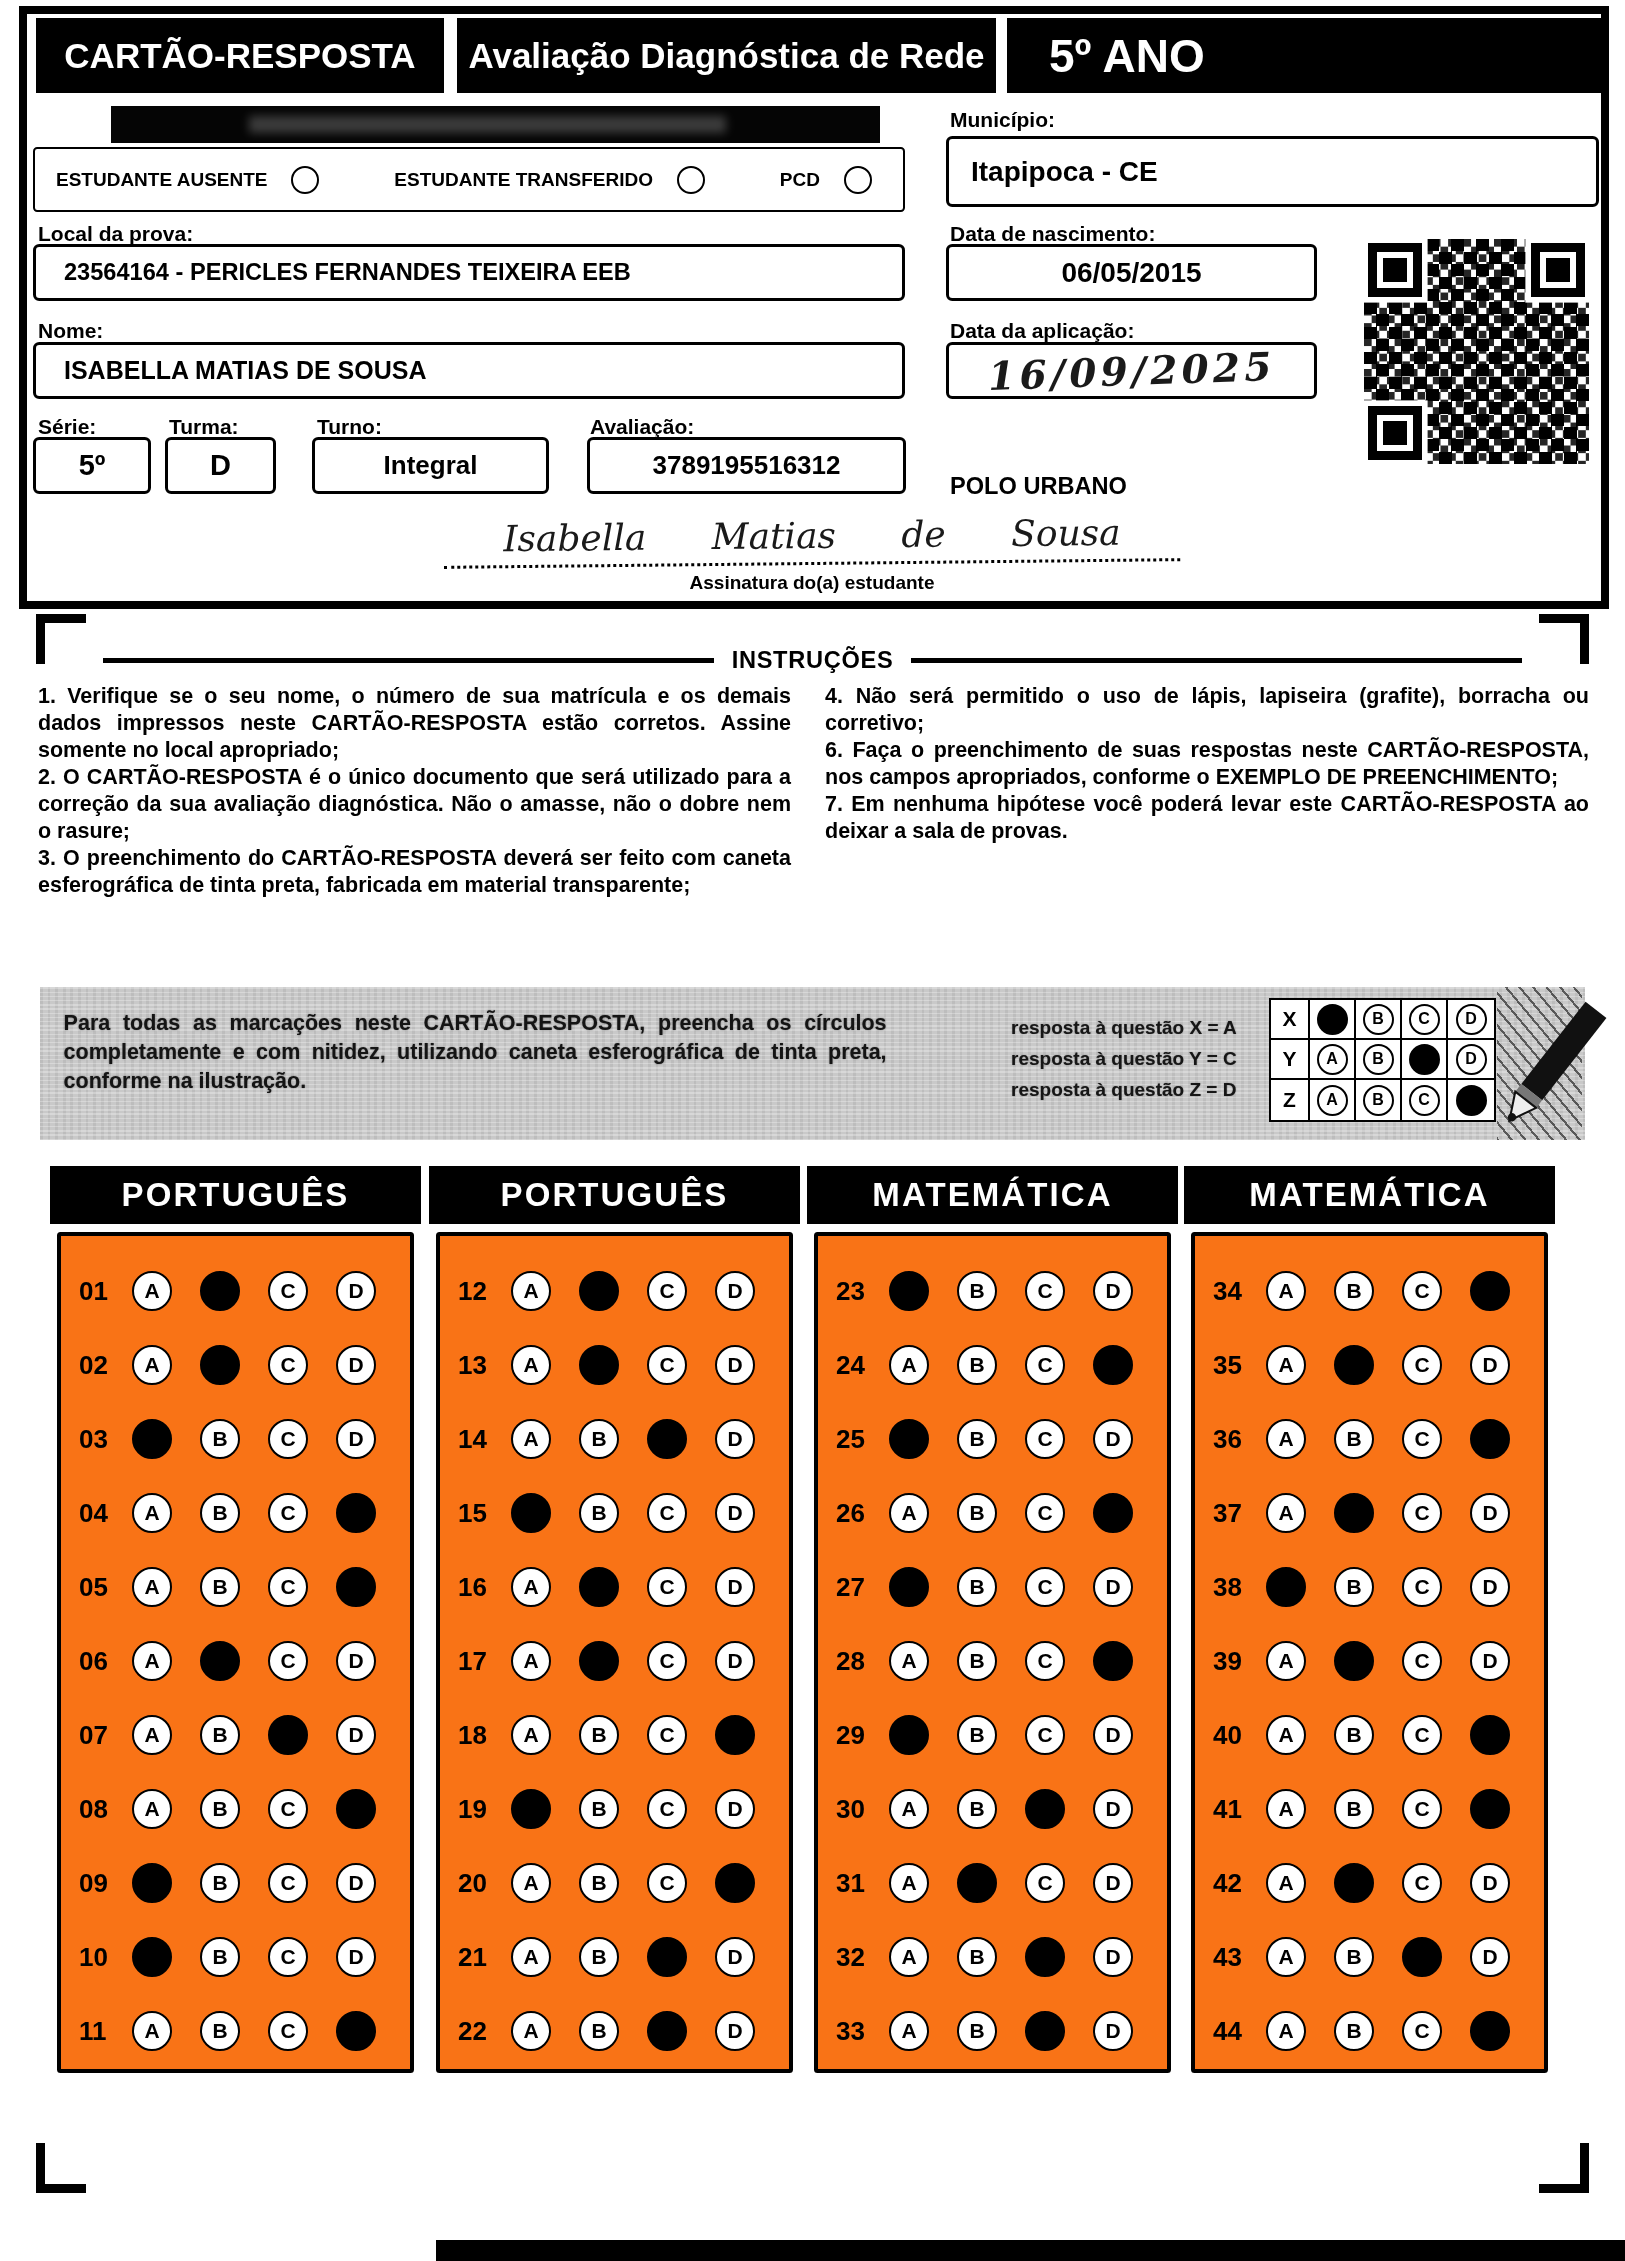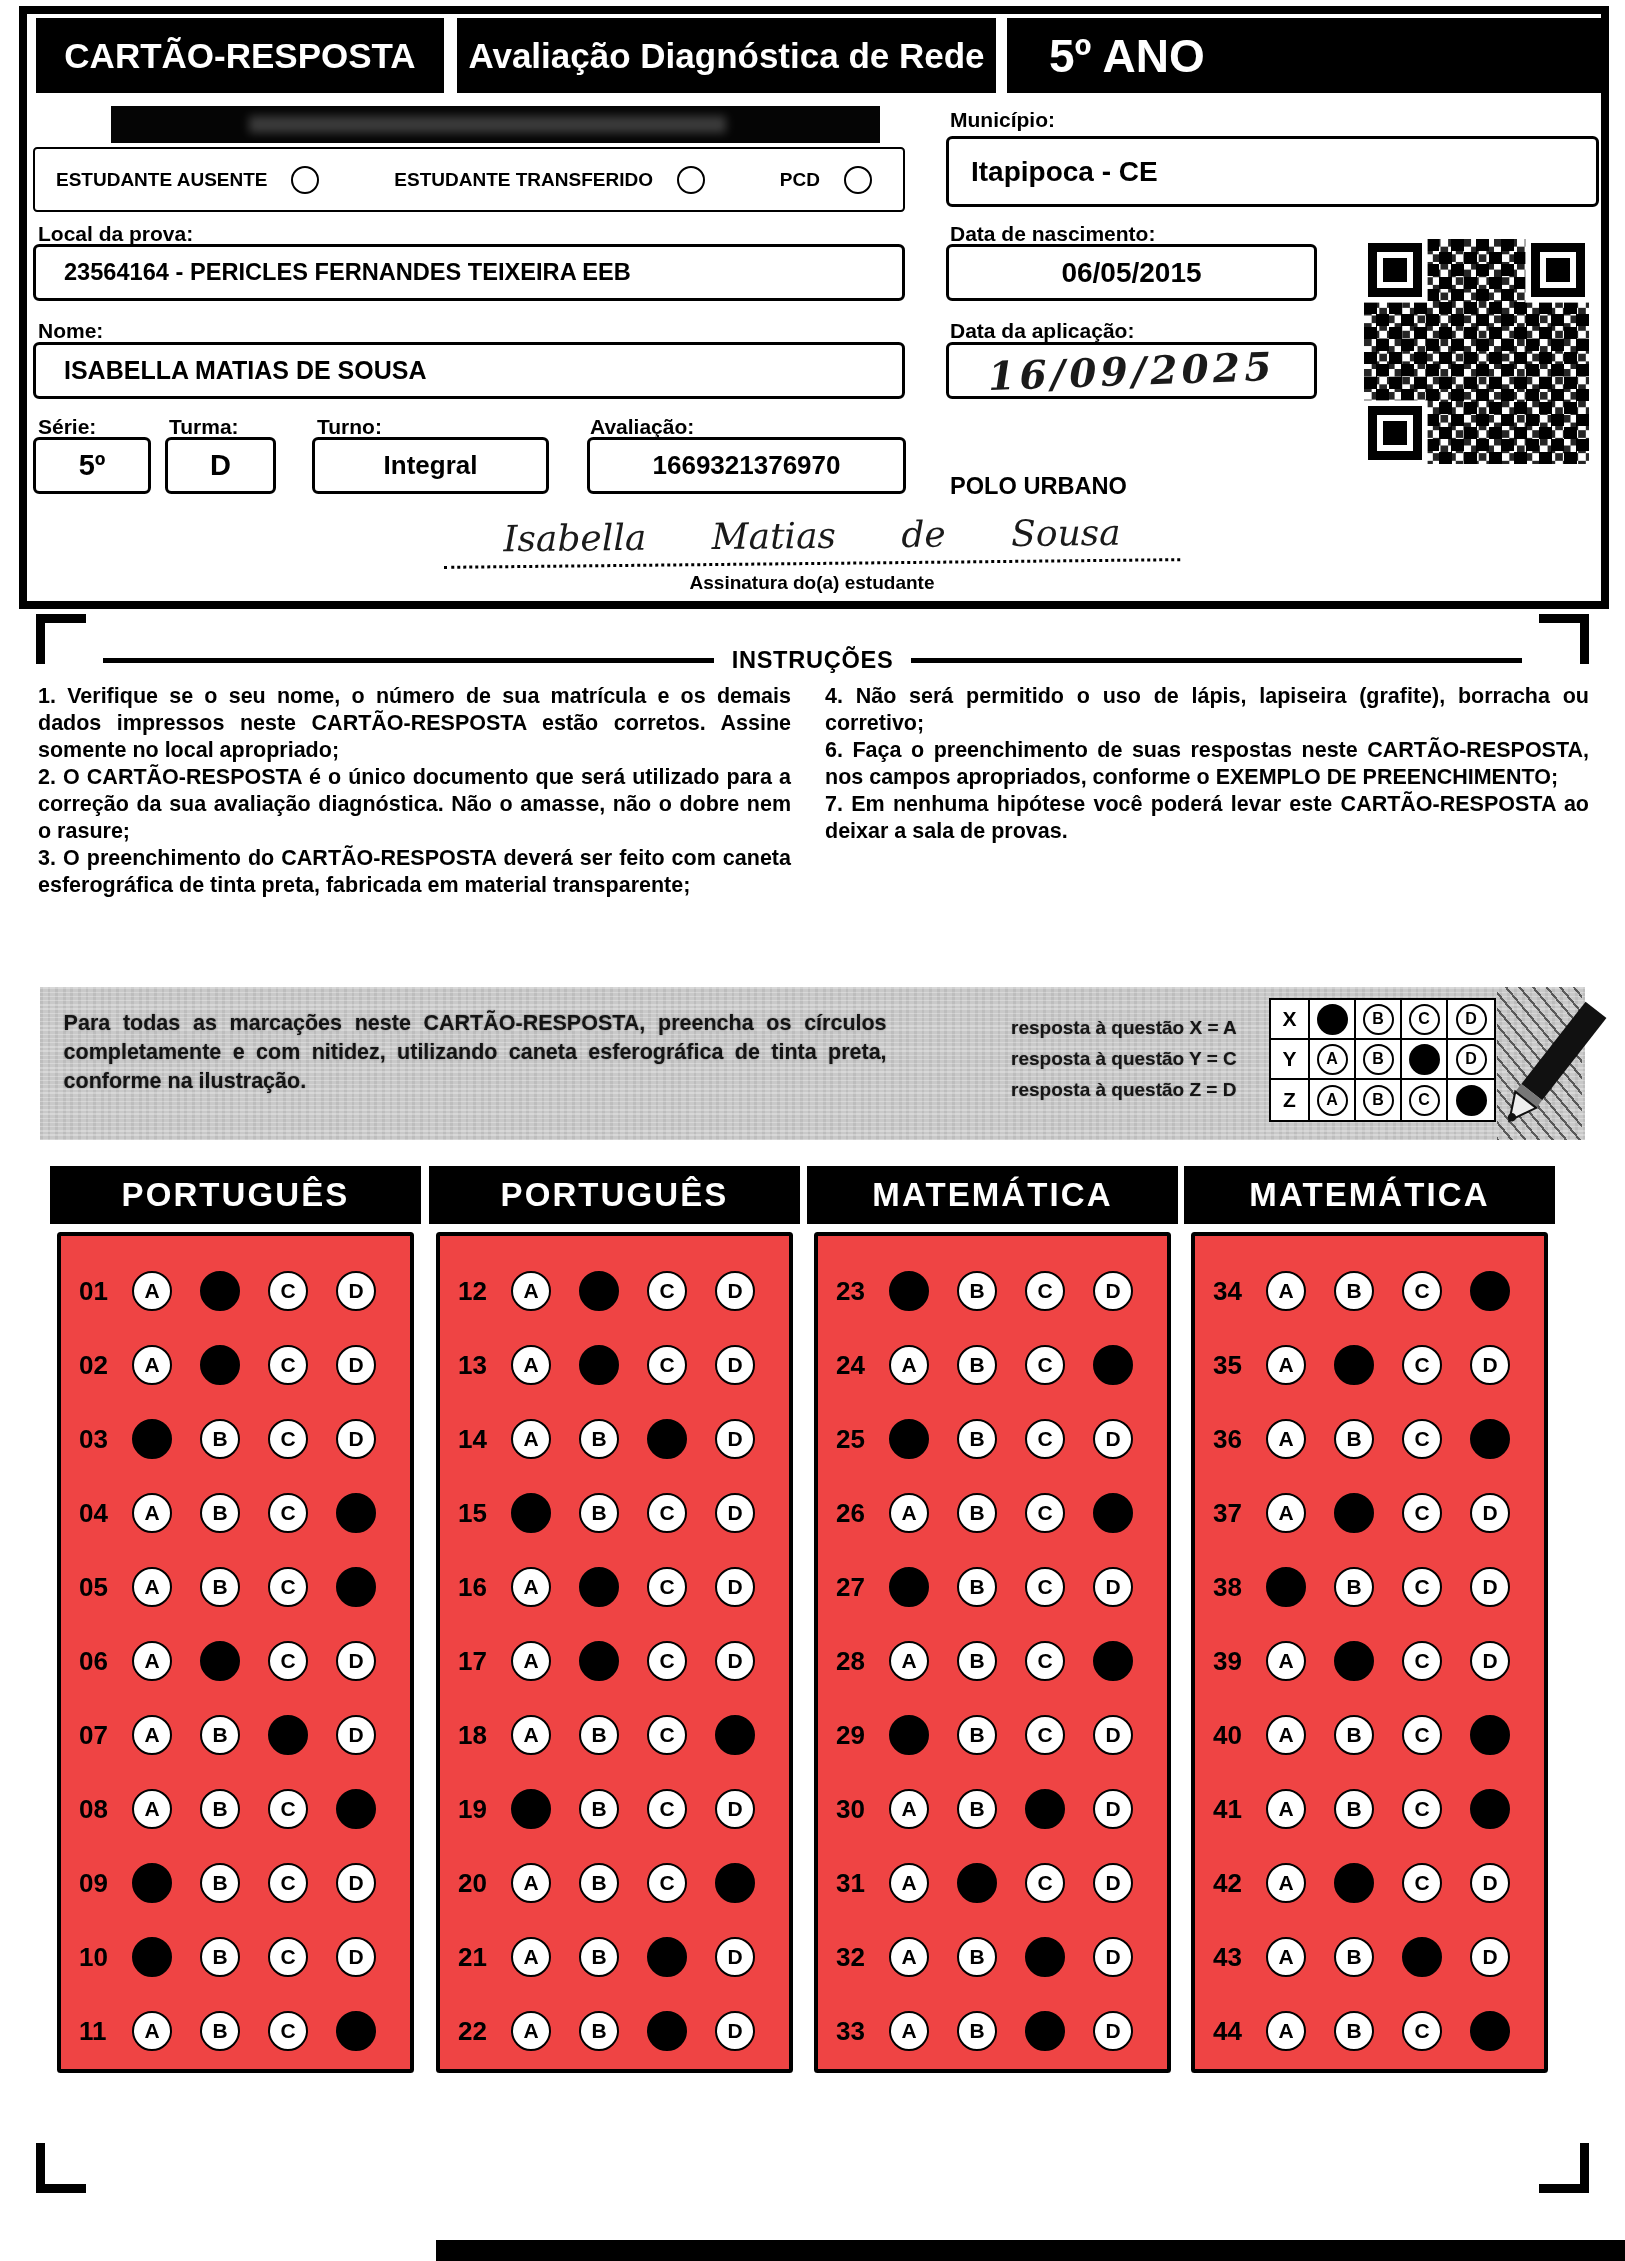--- a/index.html
+++ b/index.html
@@ -114,21 +114,21 @@
   }
 
   
   .col-header {
     height: 58px; background: #000; color: #fff; font-weight: bold;
     font-size: 33px; letter-spacing: 2.1px;
     display: flex; align-items: center; justify-content: center;
   }
   .col-body {
     margin: 8.3px 7px 0; border: 4.2px solid #000; border-radius: 3.5px;
-    height: 841px; padding-top: 18px; background: #ef4444;
+    height: 841px; padding-top: 18px; background: #f97316;
   }
   .q-row { display: flex; align-items: center; height: 74px; padding-left: 18px; }
   .q-num { width: 42px; font-size: 26px; font-weight: bold; }
   .bubble {
     width: 40px; height: 40px; border: 2.8px solid #000; border-radius: 50%;
     display: flex; align-items: center; justify-content: center;
     font-weight: bold; font-size: 21px; background: #fff; margin-left: 28px;
     flex: 0 0 auto;
   }
   .q-num + .bubble { margin-left: 11px; }
@@ -213,21 +213,21 @@
   <div class="abs field" style="left:33px; top:437px; width:118px; height:57px; font-size:29px; justify-content:center;">
     <span>5º</span>
   </div>
   <div class="abs field" style="left:165px; top:437px; width:111px; height:57px; font-size:29px; justify-content:center;">
     <span>D</span>
   </div>
   <div class="abs field" style="left:312px; top:437px; width:237px; height:57px; font-size:26px; justify-content:center;">
     <span>Integral</span>
   </div>
   <div class="abs field" style="left:587px; top:437px; width:319px; height:57px; font-size:26px; justify-content:center;">
-    <span>1669321376970</span>
+    <span>3789195516312</span>
   </div>
 
   <div class="abs lbl" style="left:950px; top:473px; font-size:23.6px;">POLO URBANO</div>
 
   <div class="abs" style="left:444px; top:515px; width:736px; text-align:center;">
     <div class="handwriting" style="font-size:36px; border-bottom:3.5px dotted #000; padding:0 14px 5.6px; word-spacing:54px; transform:rotate(-0.6deg); white-space:nowrap;">Isabella Matias de Sousa</div>
     <div class="lbl" style="font-size:19px; margin-top:7px;">Assinatura do(a) estudante</div>
   </div>
 
   <div class="corner c-tl" style="left:36px; top:614px;"></div>

